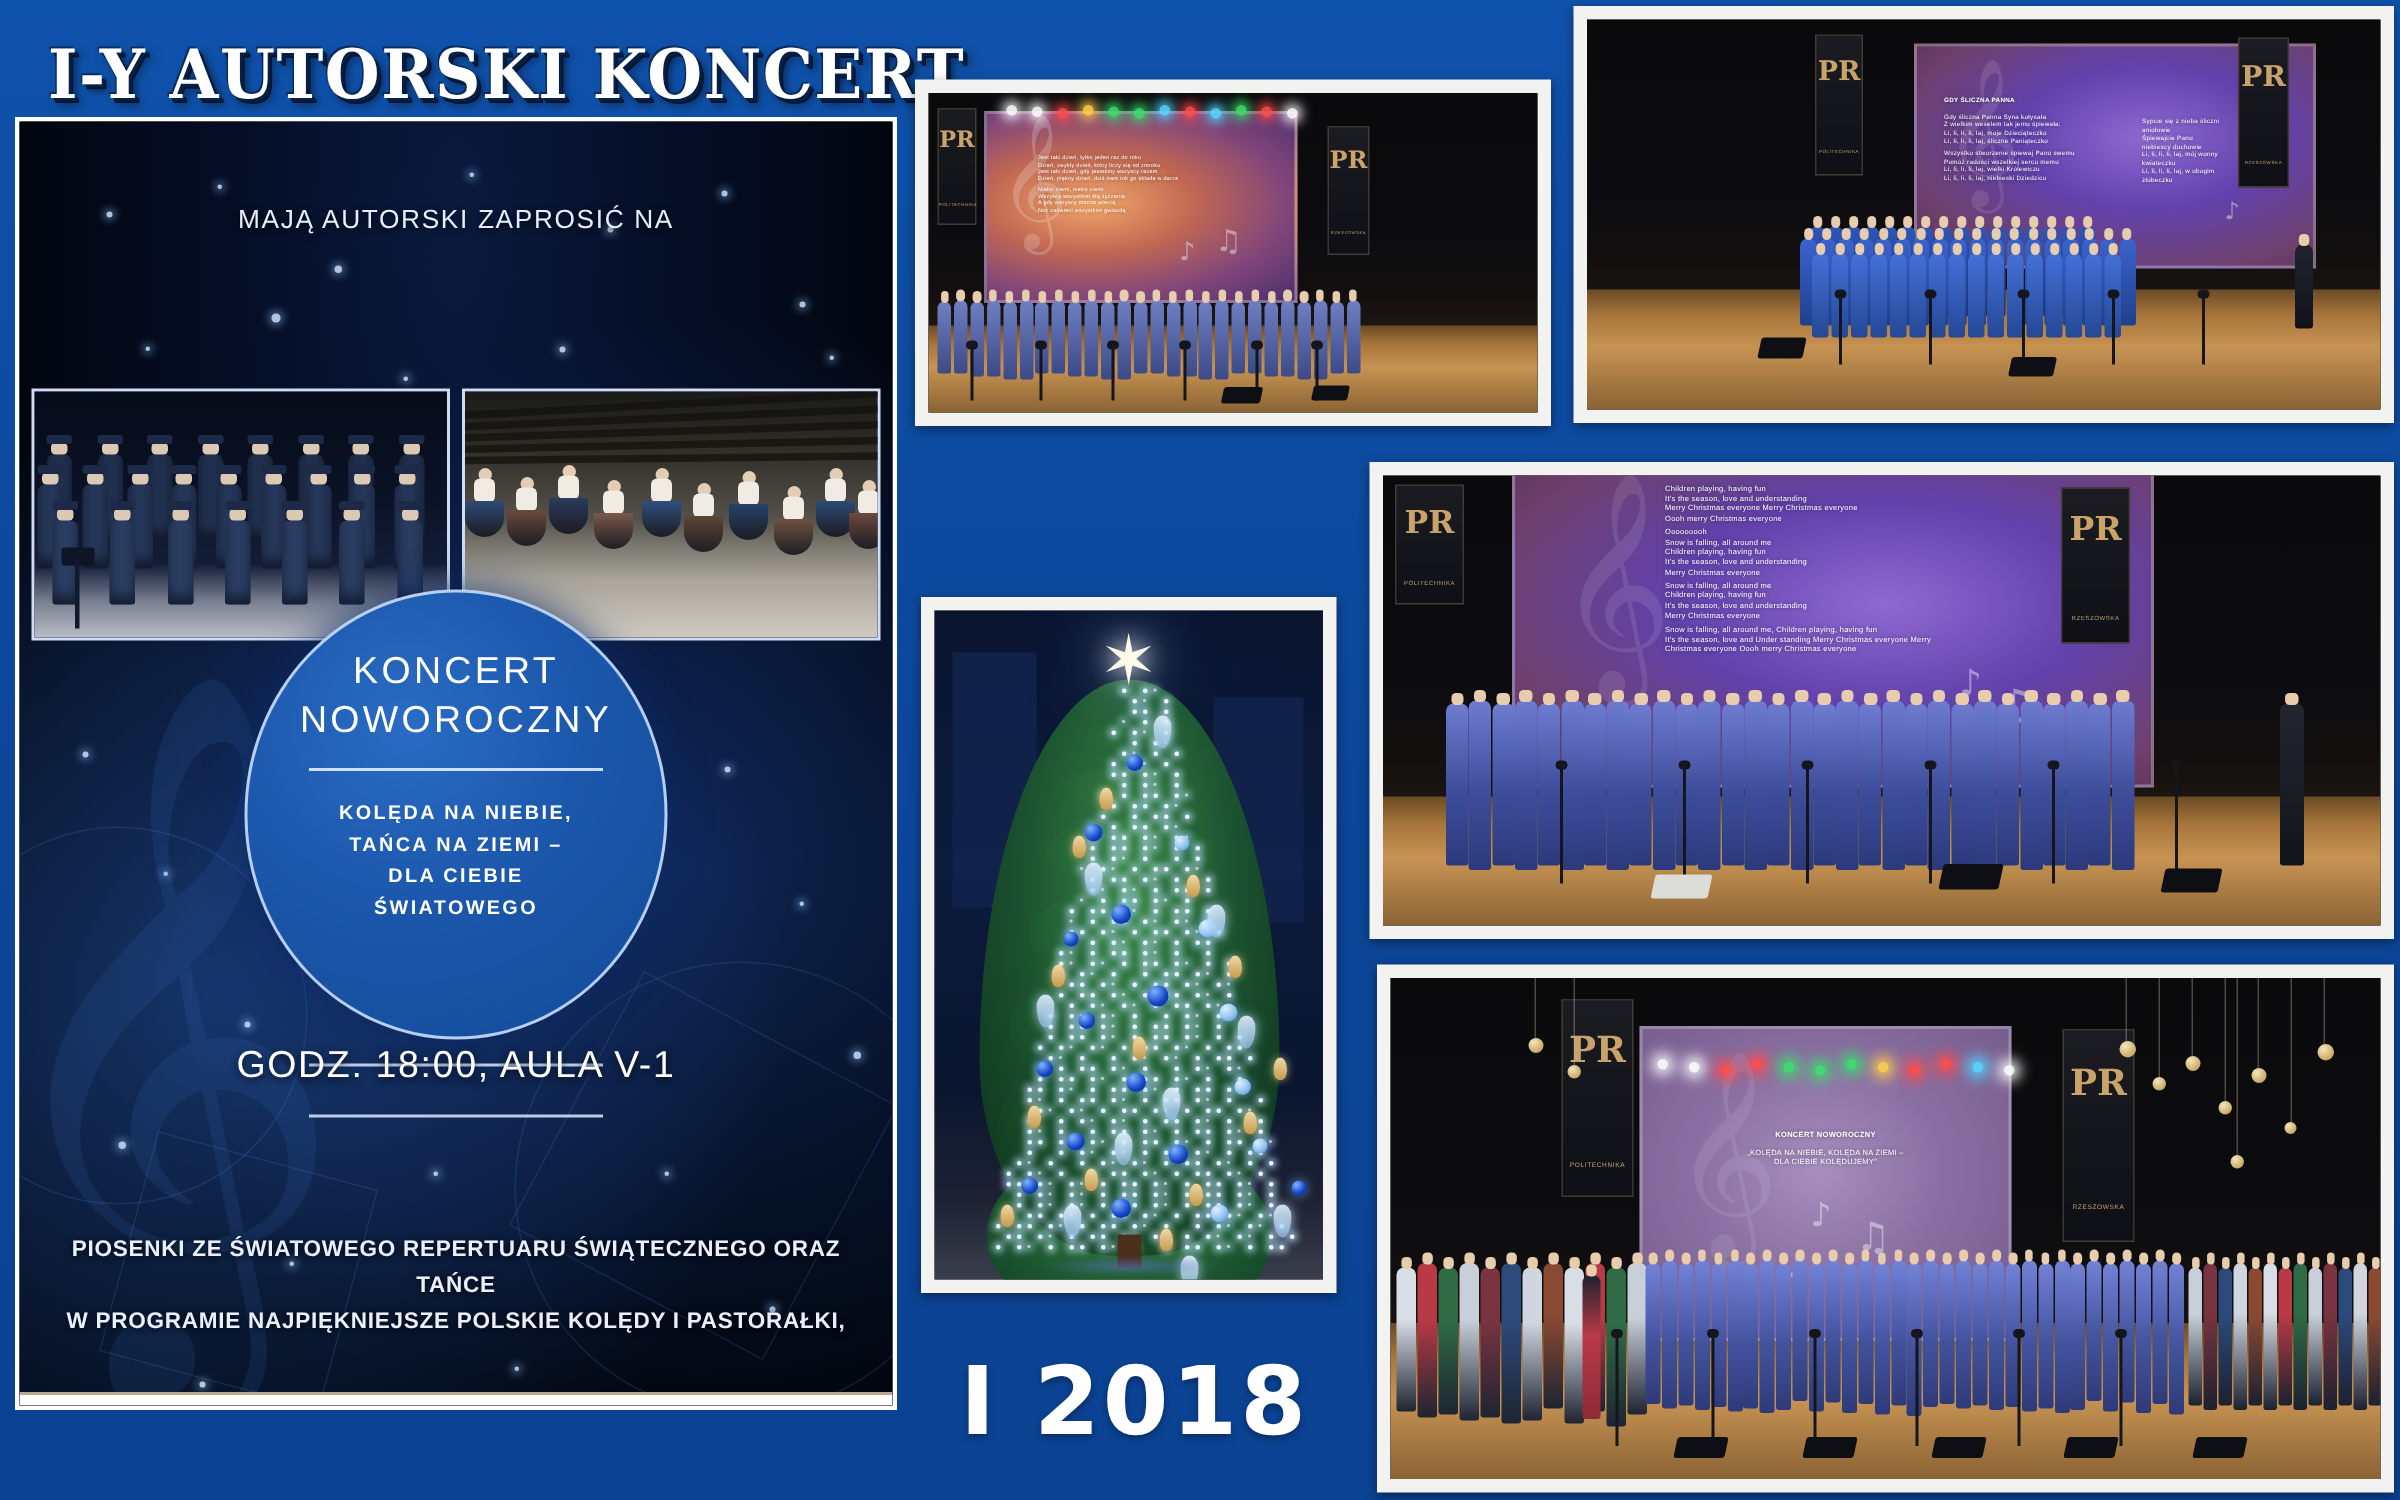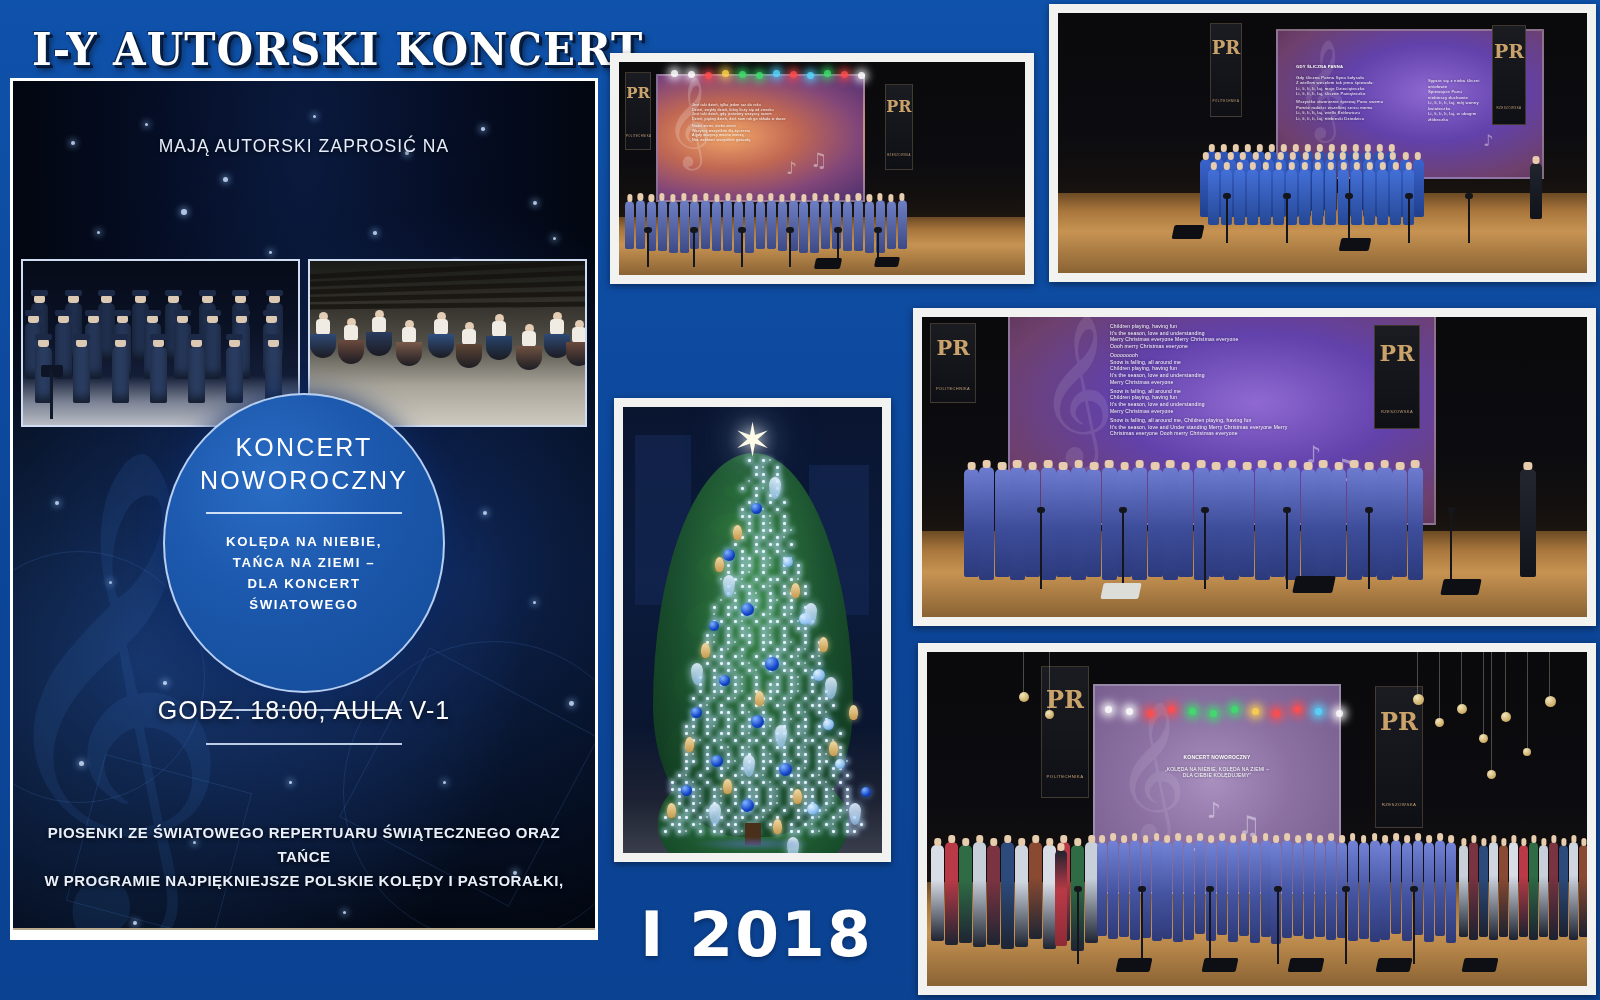--- a/index.html
+++ b/index.html
@@ -313,21 +313,21 @@
           </div>
       </div>
     </div>
 
     <div class="circle">
       <div class="c-title">KONCERT</div>
       <div class="c-title">NOWOROCZNY</div>
       <div class="c-rule"></div>
       <div class="c-sub">KOLĘDA NA NIEBIE,</div>
       <div class="c-sub">TAŃCA NA ZIEMI –</div>
-      <div class="c-sub">DLA KONCERT</div>
+      <div class="c-sub">DLA CIEBIE</div>
       <div class="c-sub">ŚWIATOWEGO</div>
     </div>
 
     <div class="datebox">
       <div class="d-rule"></div>
       <div class="d-line" style="margin-top:-18px;">GODZ. 18:00, AULA V-1</div>
       <div class="d-rule"></div>
     </div>
 
     <div class="progtext">

